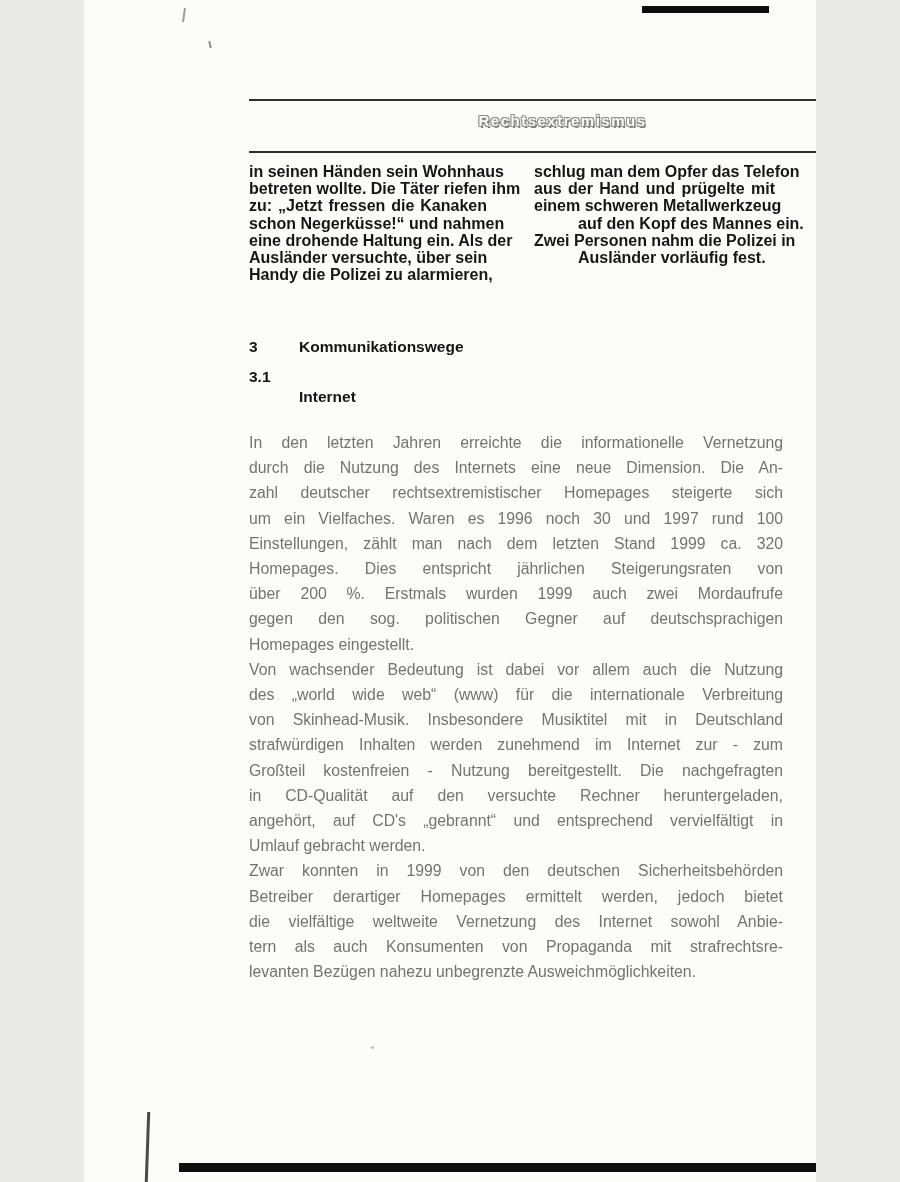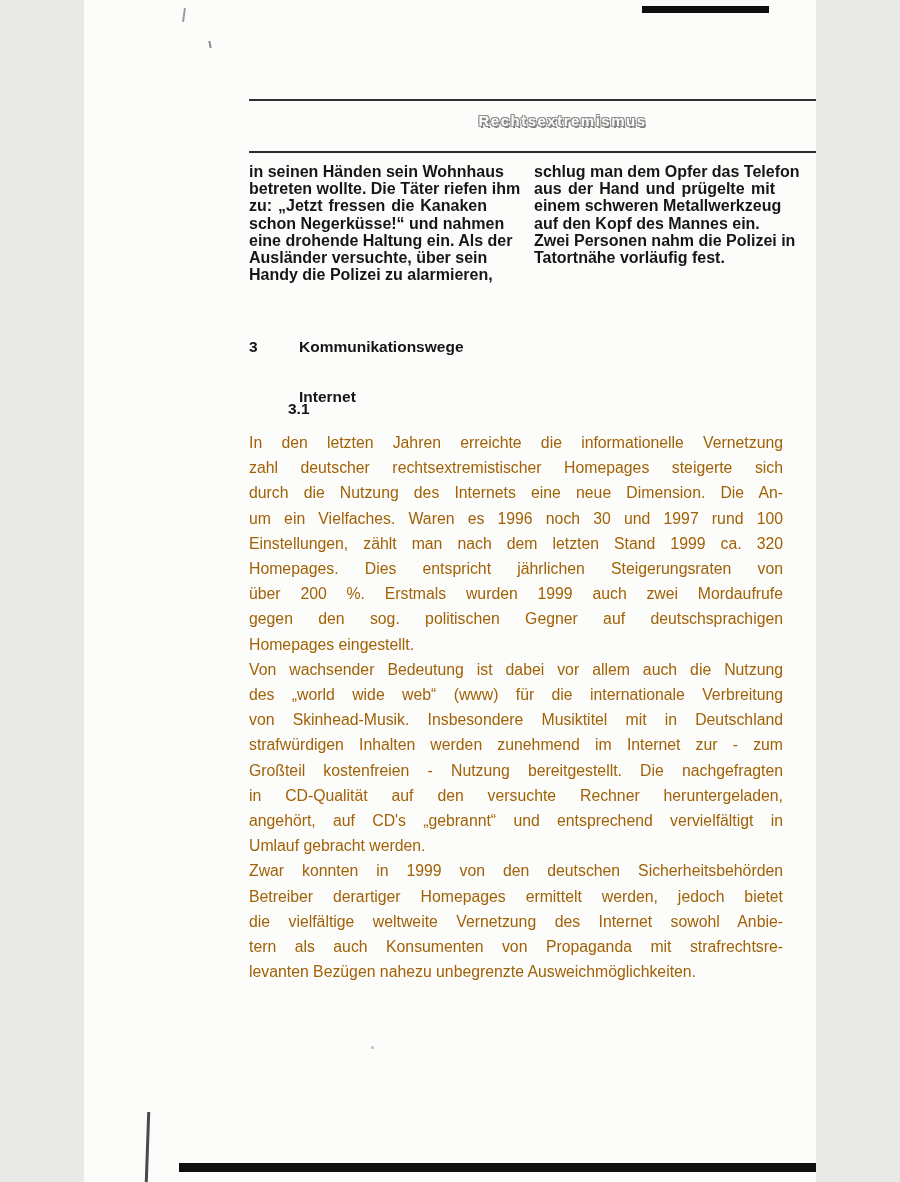--- a/index.html
+++ b/index.html
@@ -60,43 +60,43 @@
     line-height: 17.2px;
     color: #161616;
   }
   .col-left  { left: 165px; width: 238px; }
   .col-right { left: 450px; width: 241px; }
   .cline {
     text-align: justify;
     text-align-last: justify;
     white-space: nowrap;
   }
-  .cline.end { text-align-last: left; }
+  .cline.end { text-align-last: left; margin-left: 44px; }
 
   
   .heading {
     position: absolute;
     font-weight: bold;
     font-size: 15.5px;
     color: #151515;
   }
   .h3-num   { left: 165px; top: 338px; }
   .h3-title { left: 215px; top: 338px; }
-  .h31-num   { left: 165px; top: 400px; margin-left: 39px; }
+  .h31-num   { left: 165px; top: 368px; }
   .h31-title { left: 215px; top: 388px; }
 
   
   .body-text {
     position: absolute;
     left: 165px;
     top: 430px;
     width: 534px;
     font-size: 15.8px;
     line-height: 25.2px;
-    color: #a16207;
+    color: #737373;
   }
   .bline {
     text-align: justify;
     text-align-last: justify;
     white-space: nowrap;
   }
   .bline.end { text-align-last: left; }
 
   
   .artifact { position: absolute; background: #0e0e0e; }
@@ -133,32 +133,32 @@
     <div class="cline">eine drohende Haltung ein. Als der</div>
     <div class="cline">Ausländer versuchte, über sein</div>
     <div class="cline">Handy die Polizei zu alarmieren,</div>
   </div>
   <div class="col col-right">
     <div class="cline">schlug man dem Opfer das Telefon</div>
     <div class="cline">aus der Hand und prügelte mit</div>
     <div class="cline">einem schweren Metallwerkzeug</div>
     <div class="cline end">auf den Kopf des Mannes ein.</div>
     <div class="cline">Zwei Personen nahm die Polizei in</div>
-    <div class="cline end">Tatortnähe vorläufig fest.</div>
+    <div class="cline end">Ausländer vorläufig fest.</div>
   </div>
 
   <div class="heading h3-num">3</div>
   <div class="heading h3-title">Kommunikationswege</div>
   <div class="heading h31-num">3.1</div>
   <div class="heading h31-title">Internet</div>
 
   <div class="body-text">
     <div class="bline">In den letzten Jahren erreichte die informationelle Vernetzung</div>
+    <div class="bline">durch die Nutzung des Internets eine neue Dimension. Die An-</div>
     <div class="bline">zahl deutscher rechtsextremistischer Homepages steigerte sich</div>
-    <div class="bline">durch die Nutzung des Internets eine neue Dimension. Die An-</div>
     <div class="bline">um ein Vielfaches. Waren es 1996 noch 30 und 1997 rund 100</div>
     <div class="bline">Einstellungen, zählt man nach dem letzten Stand 1999 ca. 320</div>
     <div class="bline">Homepages. Dies entspricht jährlichen Steigerungsraten von</div>
     <div class="bline">über 200 %. Erstmals wurden 1999 auch zwei Mordaufrufe</div>
     <div class="bline">gegen den sog. politischen Gegner auf deutschsprachigen</div>
     <div class="bline end">Homepages eingestellt.</div>
     <div class="bline">Von wachsender Bedeutung ist dabei vor allem auch die Nutzung</div>
     <div class="bline">des „world wide web“ (www) für die internationale Verbreitung</div>
     <div class="bline">von Skinhead-Musik. Insbesondere Musiktitel mit in Deutschland</div>
     <div class="bline">strafwürdigen Inhalten werden zunehmend im Internet zur - zum</div>

